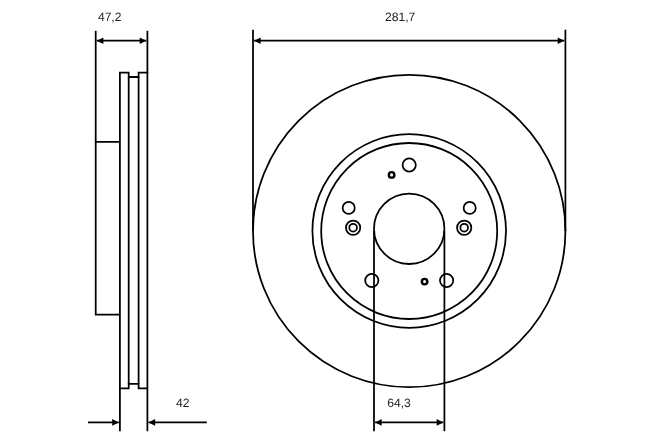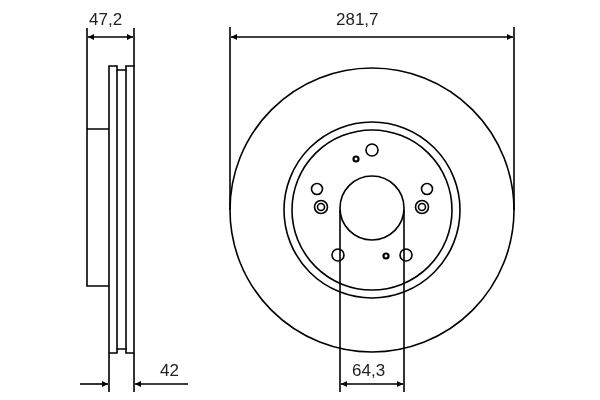--- a/index.html
+++ b/index.html
@@ -1,19 +1,19 @@
 <!DOCTYPE html>
 <html><head>
   <meta charset="utf-8">
   <style>
     html, body { margin: 0; padding: 0; background: #ffffff; }
     body { width: 600px; height: 400px; position: relative; overflow: hidden;
            font-family: "Liberation Sans", sans-serif; }
     svg { position: absolute; left: 0; top: 0; }
-    .dim-label { position: absolute; font-size: 17px; color: #222222; line-height: 1; white-space: nowrap; }
+    .dim-label { position: absolute; font-size: 11px; color: #222222; line-height: 1; white-space: nowrap; }
   </style>
 </head>
 <body>
 
 <svg width="600" height="400" viewBox="0 0 600 400">
   <defs>
     <marker id="arr" viewBox="0 0 10 10" refX="10" refY="5" markerWidth="9" markerHeight="6" orient="auto-start-reverse" markerUnits="userSpaceOnUse">
       <path d="M0,0 L10,5 L0,10 z" fill="#000"></path>
     </marker>
   </defs>
@@ -61,15 +61,15 @@
     <circle cx="427" cy="189" r="5.5"></circle>
     <circle cx="422" cy="207" r="6.5"></circle>
     <circle cx="422" cy="207" r="3.5"></circle>
     <circle cx="338" cy="255" r="6"></circle>
     <circle cx="406" cy="255" r="6"></circle>
     <circle cx="386" cy="256" r="2.5" stroke-width="2.2"></circle>
   </g>
 </svg>
 
 <div class="dim-label" style="left:89px; top:11px;">47,2</div>
-<div class="dim-label" style="left:336px; top:11px;text-align:center;">281,7</div>
+<div class="dim-label" style="left:350px; top:11px;text-align:center;">281,7</div>
 <div class="dim-label" style="left:160px; top:362px;">42</div>
 <div class="dim-label" style="left:352px; top:362px;">64,3</div>
 
 </body></html>

